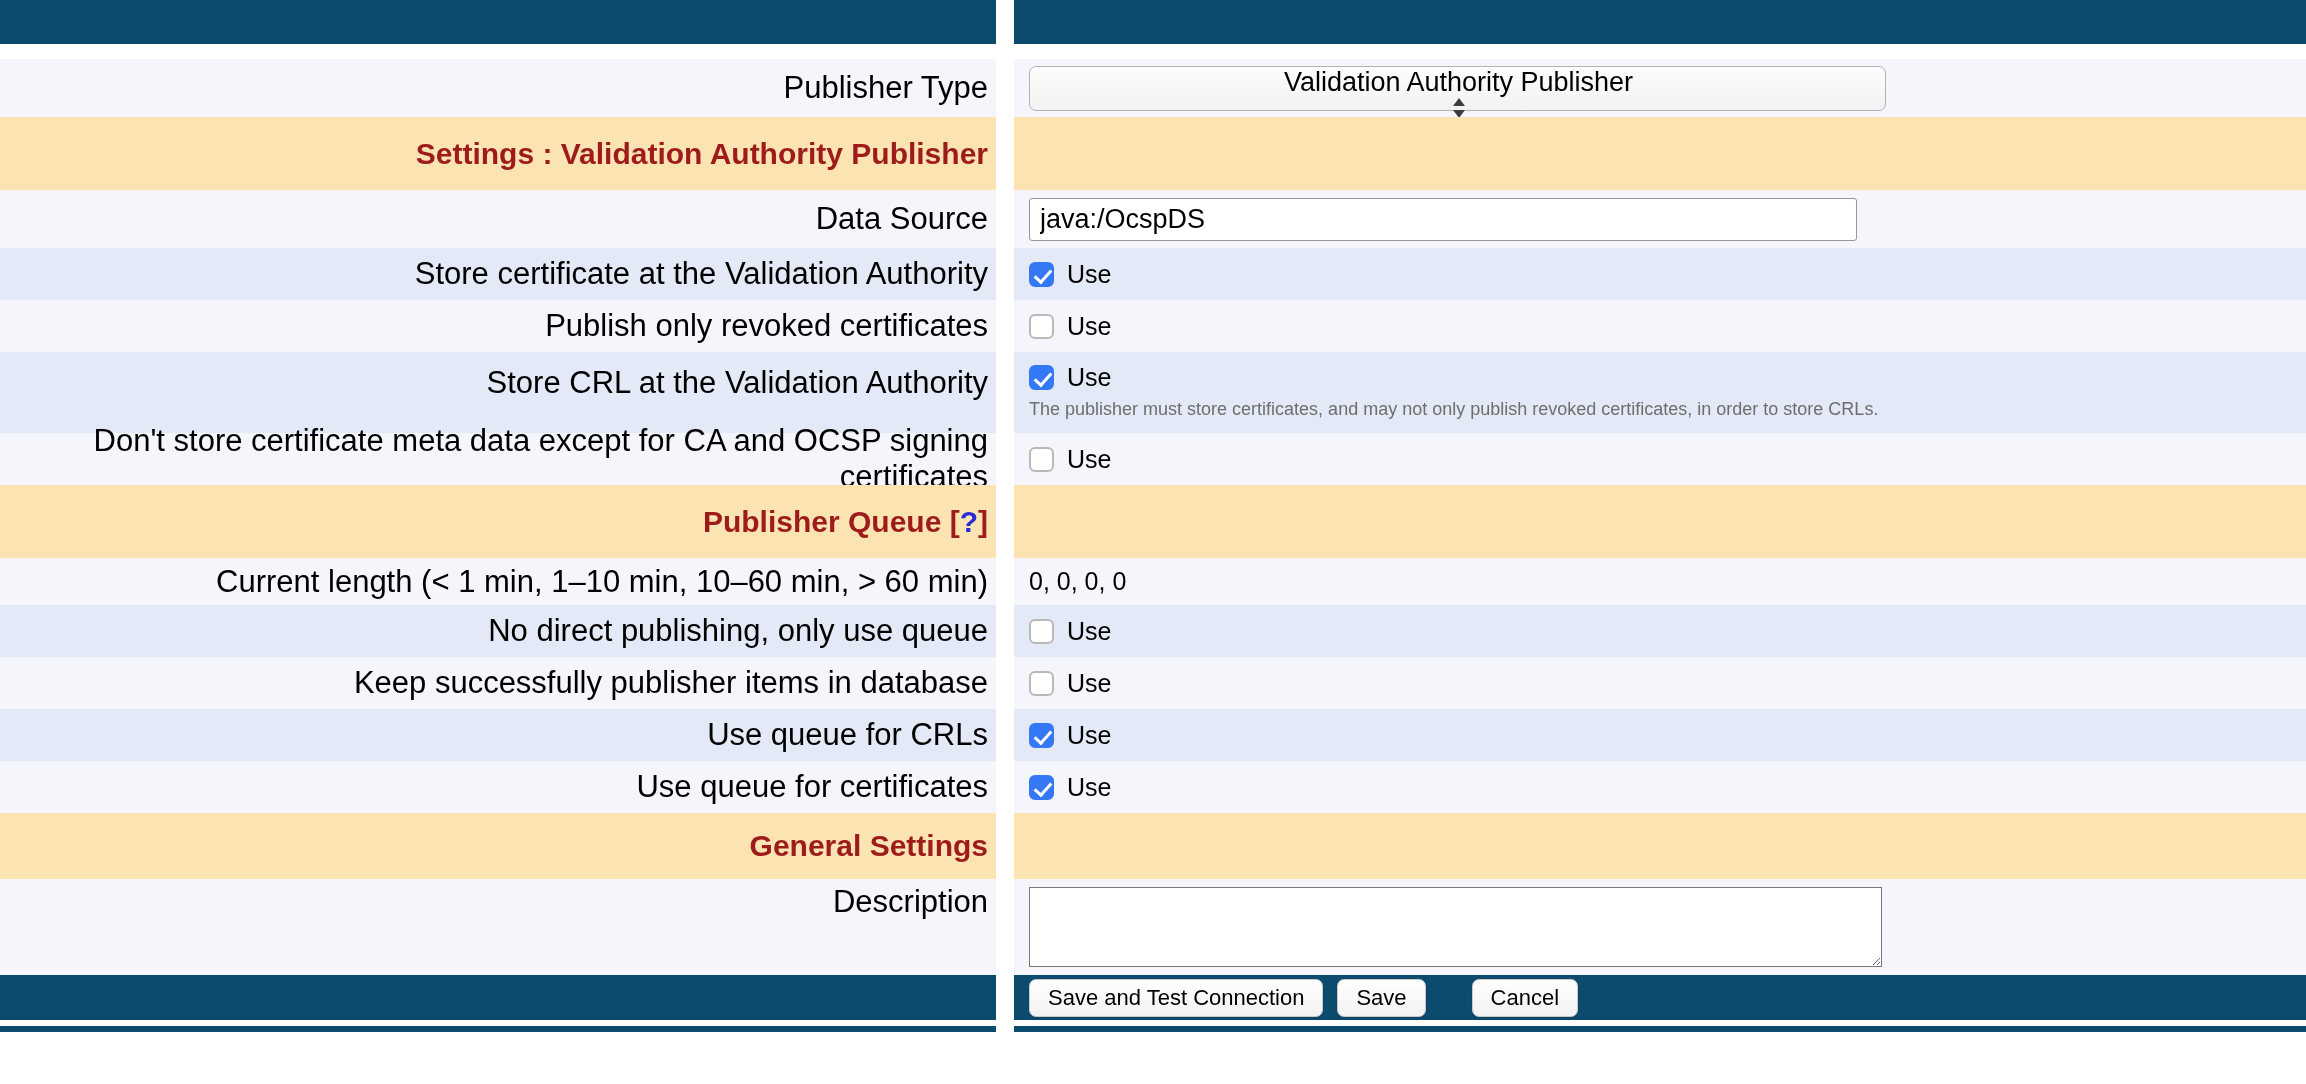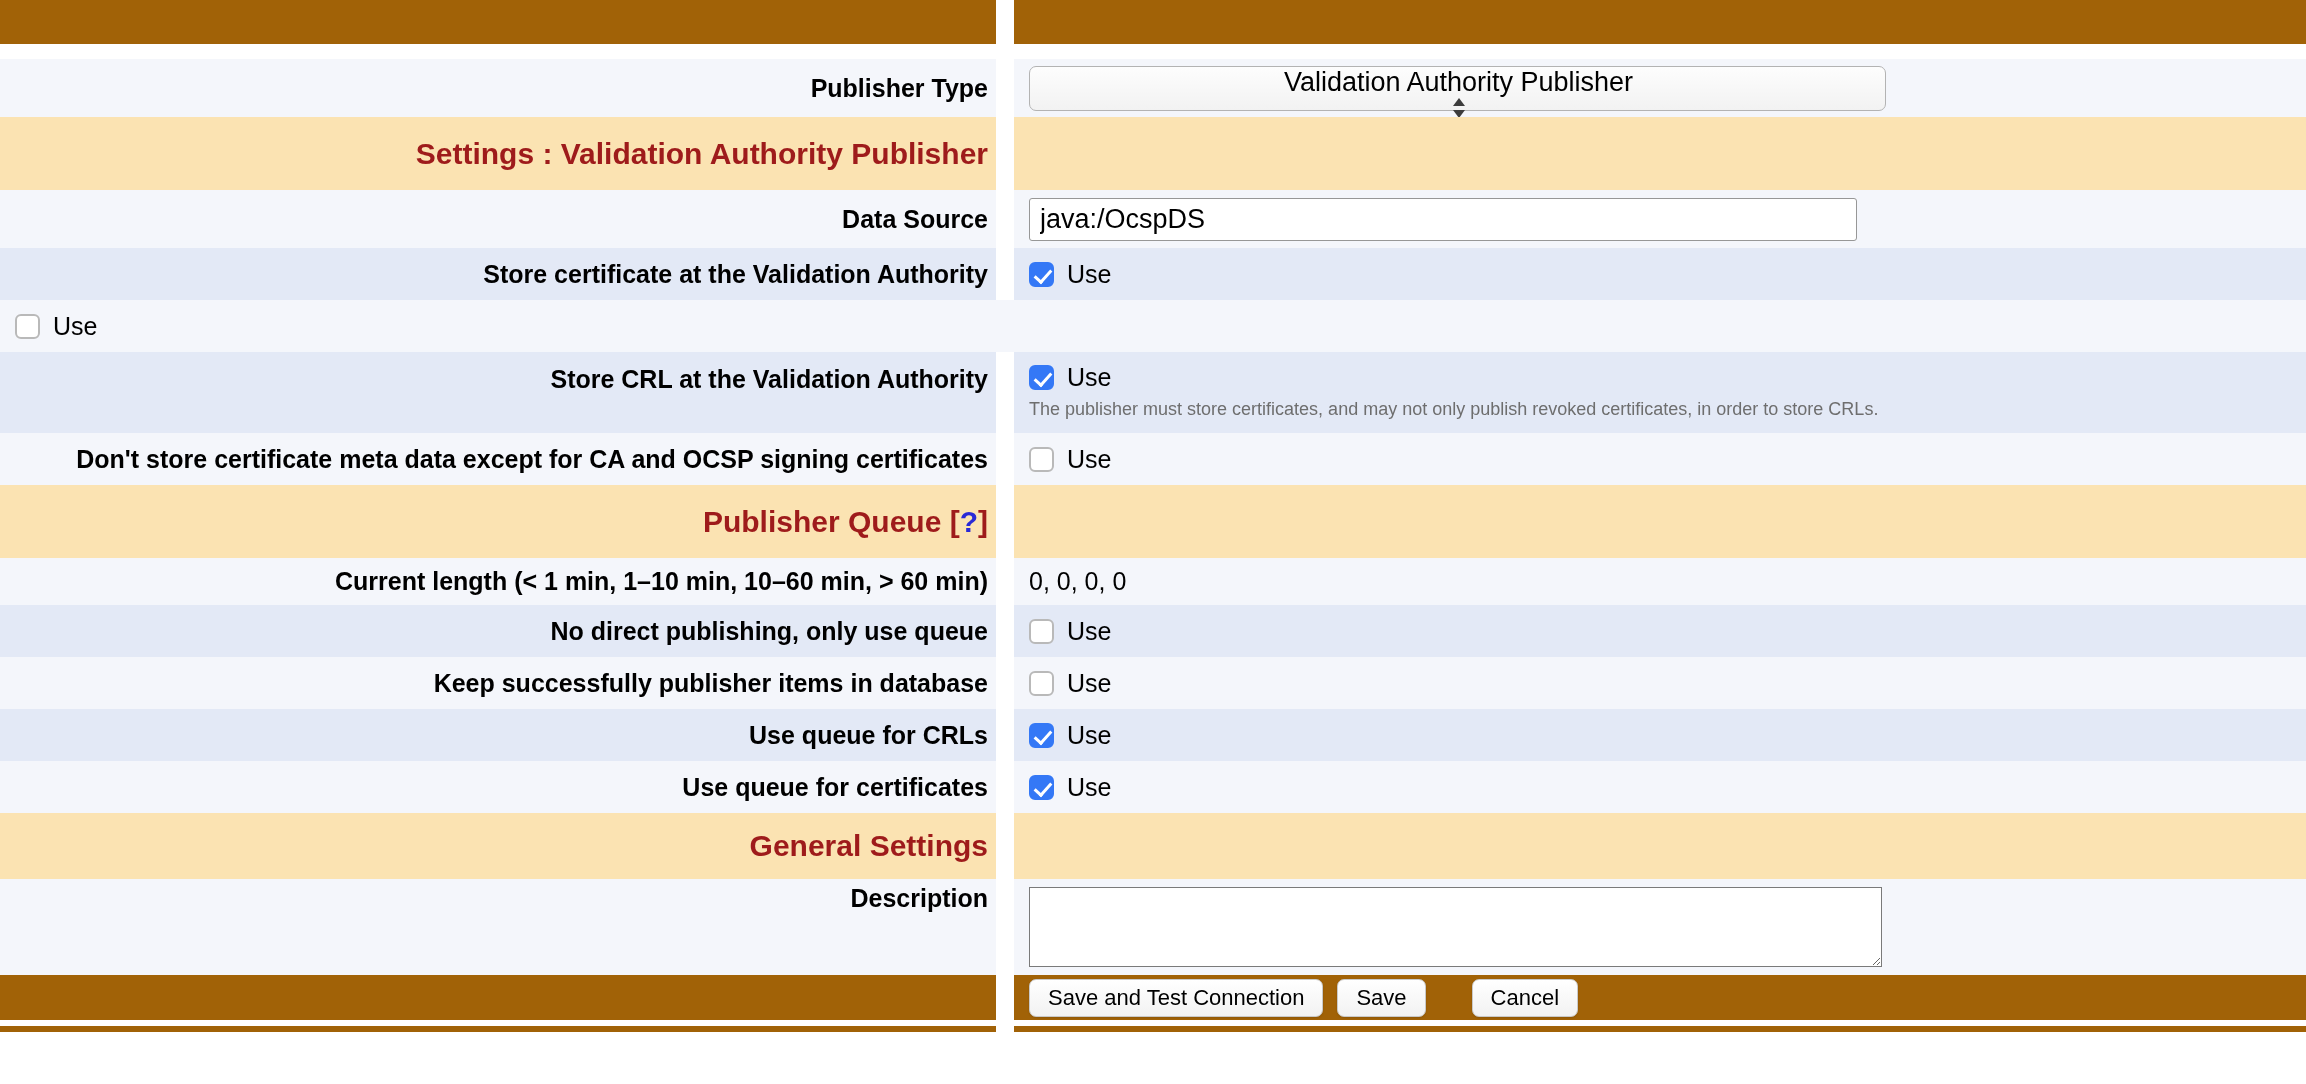--- a/index.html
+++ b/index.html
@@ -6,39 +6,39 @@
   html,body{width:2306px;height:1084px;}
   body{background:#ffffff;font-family:"Liberation Sans",sans-serif;overflow:hidden;}
   .page{display:flex;flex-direction:column;width:2306px;height:1084px;}
 
   .row{display:flex;column-gap:18px;}
   .cell-l{flex:0 0 996px;width:996px;display:flex;align-items:center;justify-content:flex-end;padding-right:8px;}
   .cell-r{flex:1 1 auto;display:flex;align-items:center;padding-left:15px;}
 
   .row-a .cell-l,.row-a .cell-r{background:#e3e9f6;}
   .row-b .cell-l,.row-b .cell-r{background:#f4f6fb;}
-  .bar  .cell-l,.bar  .cell-r{background:#a16207;}
+  .bar  .cell-l,.bar  .cell-r{background:#0c4a6e;}
   .band .cell-l,.band .cell-r{background:#fbe3b2;}
 
   .h-bar{height:44px}
   .sp15{height:15px}
   .sp6{height:6px}
   .h-name{height:52px}
   .h-ptype{height:58px}
   .h-band{height:73px}
   .h-band3{height:66px}
   .h-input{height:58px}
   .h-cb{height:52px}
   .h-crl{height:81px}
   .h-len{height:47px}
   .h-desc{height:96px}
   .h-btn{height:45px}
   .h-bot{height:6px}
 
-  .lbl{font-size:25px;color:#000;text-align:right;font-weight:bold;}
+  .lbl{font-size:31px;color:#000;text-align:right;}
   .bold{font-weight:bold;font-size:26px;}
   .val{font-size:25px;color:#000;}
   .section-title{font-size:30px;font-weight:bold;color:#9e1b1b;white-space:nowrap;}
   .bracket{color:#9e1b1b;}
   .help-link{color:#2929d6;text-decoration:none;cursor:pointer;}
   .note{margin-top:7px;font-size:18px;color:#6e6e6e;}
 
   .select{width:857px;height:45px;border:1px solid #b3b3b3;border-radius:7px;
           background:linear-gradient(#fdfdfd,#f2f2f2);display:flex;align-items:center;
           justify-content:space-between;padding:0 14px 0 16px;cursor:default;flex-direction:column;}
@@ -120,20 +120,23 @@
     <div class="cell-l">
       <span class="lbl">Store certificate at the Validation Authority</span>
     </div>
     <div class="cell-r">
       <span class="cb checked"></span>
       <span class="use">Use</span>
     </div>
   </div>
 
   <div class="row row-b h-cb">
+    <div class="cell-l">
+      <span class="lbl">Publish only revoked certificates</span>
+    </div>
     <div class="cell-r">
       <span class="cb"></span>
       <span class="use">Use</span>
     </div>
   </div>
 
   <div class="row row-a h-crl">
     <div class="cell-l top-align">
       <span class="lbl">Store CRL at the Validation Authority</span>
     </div>

